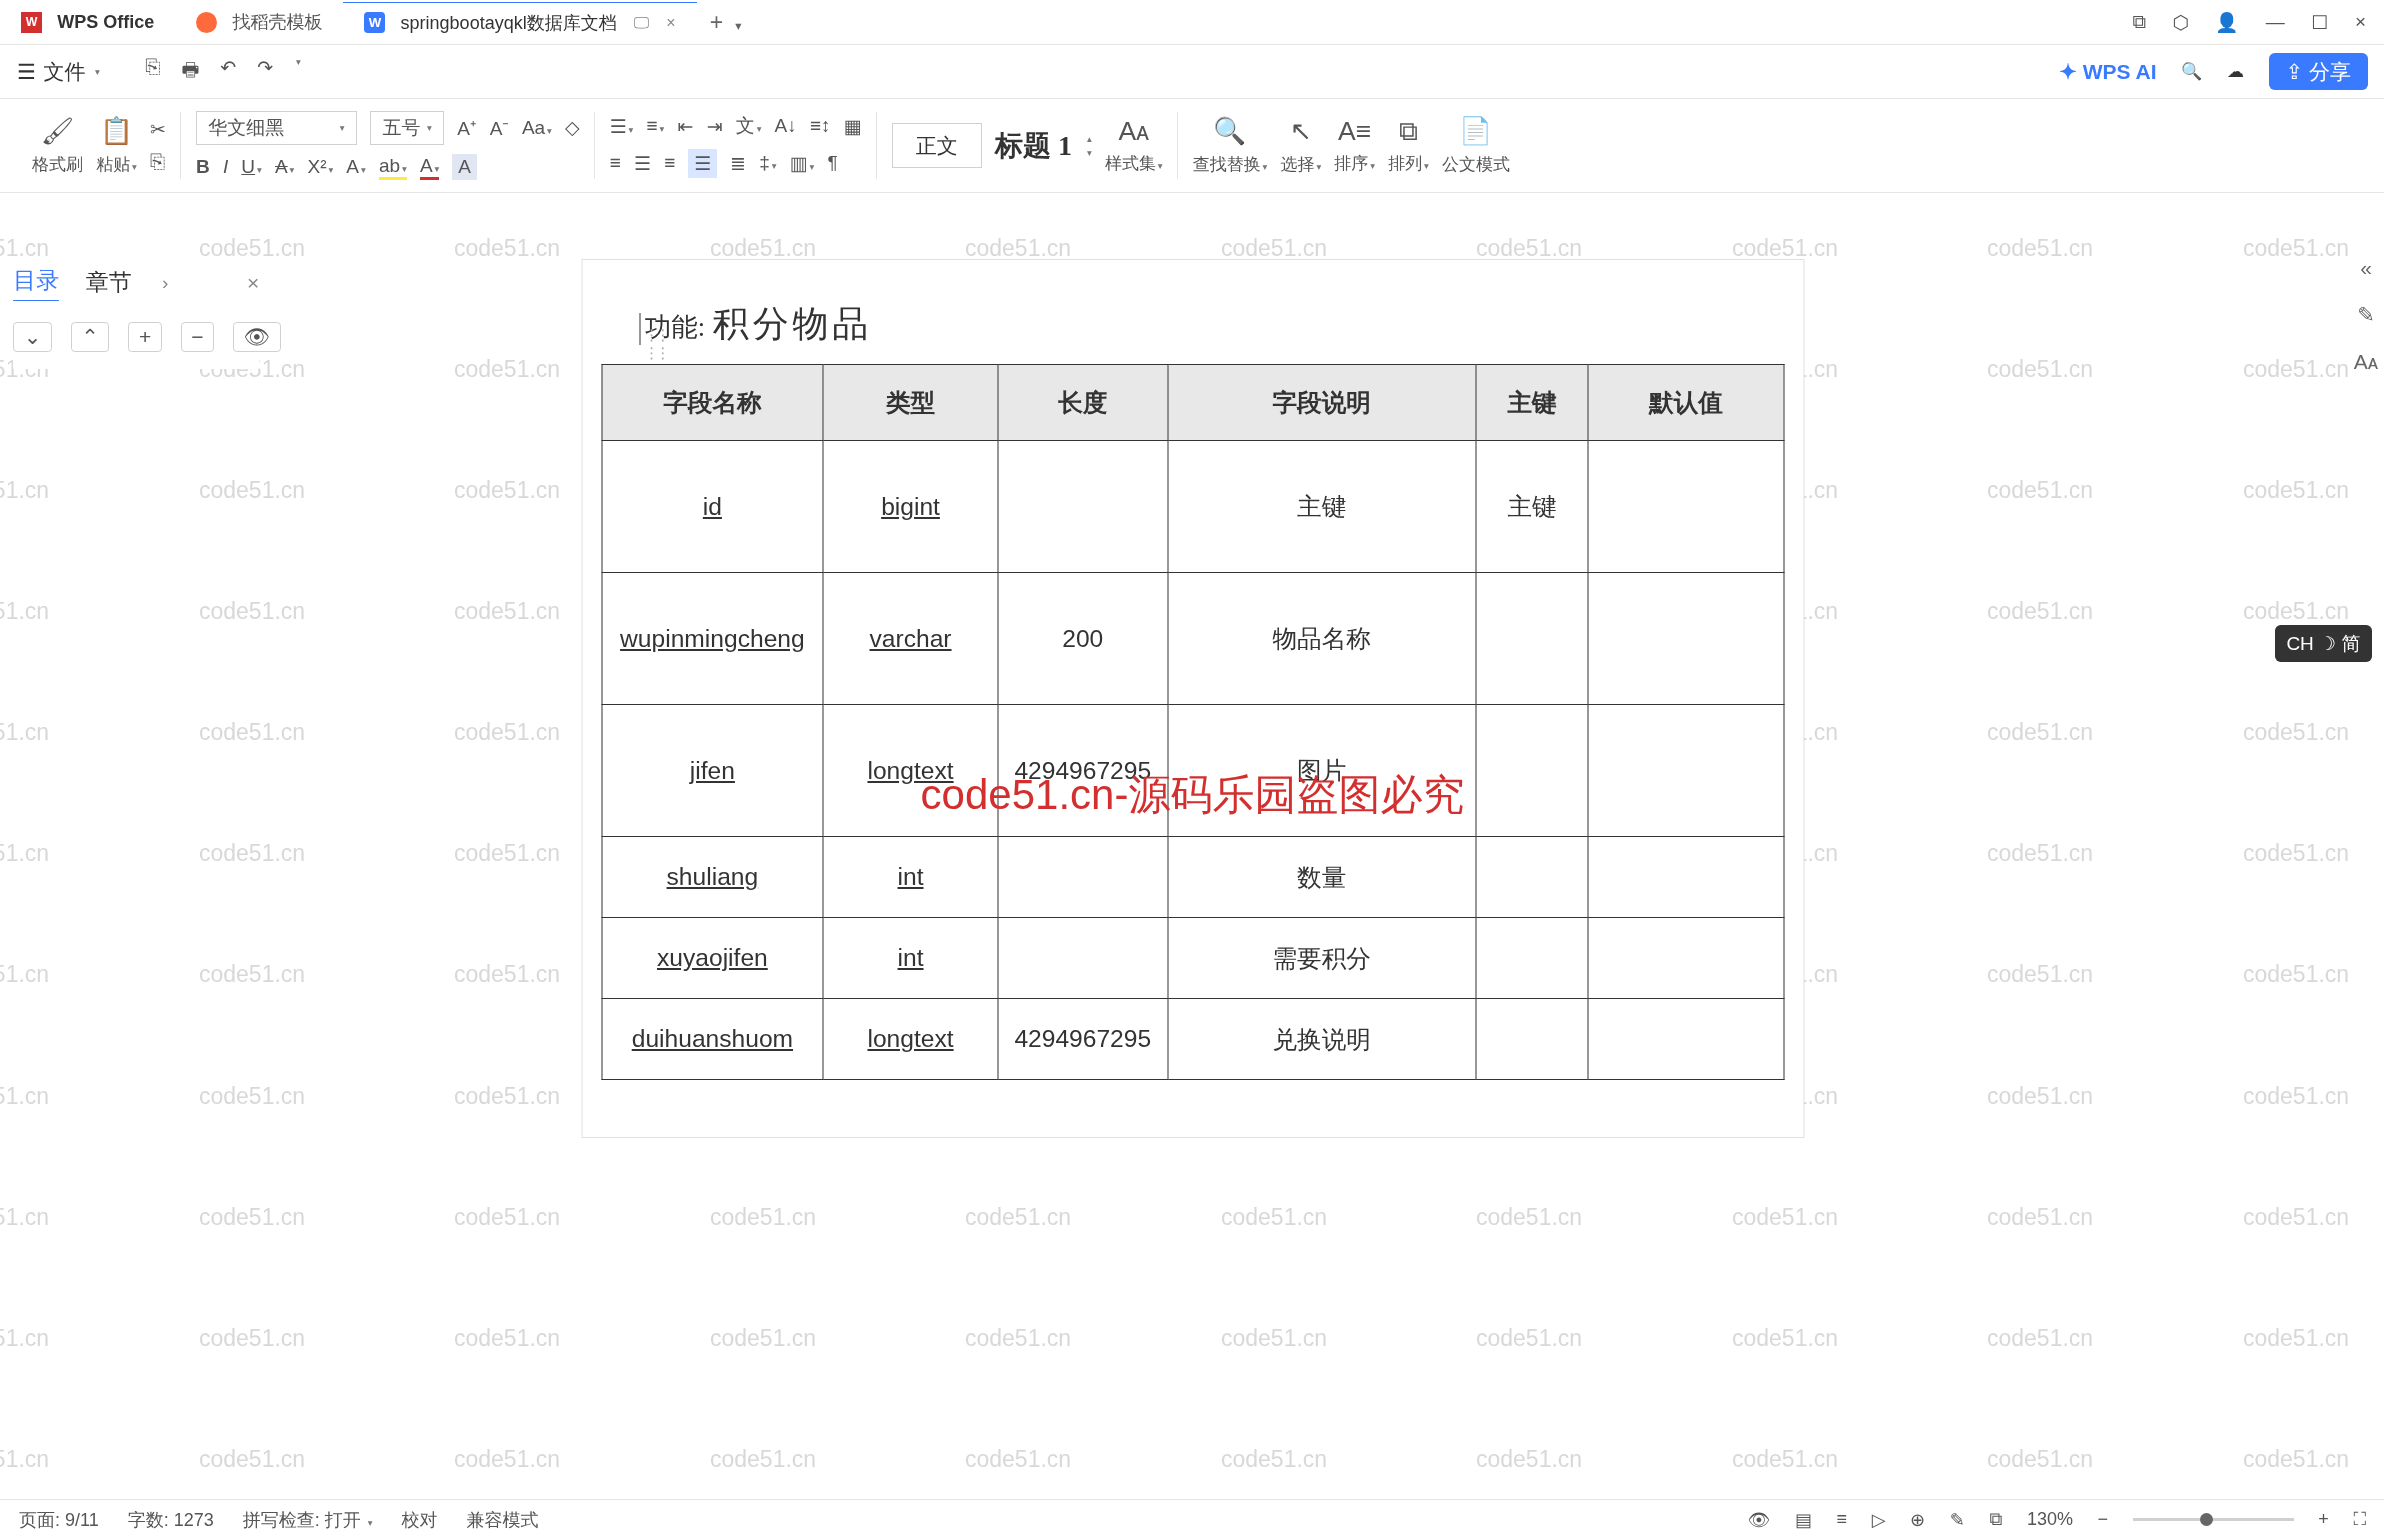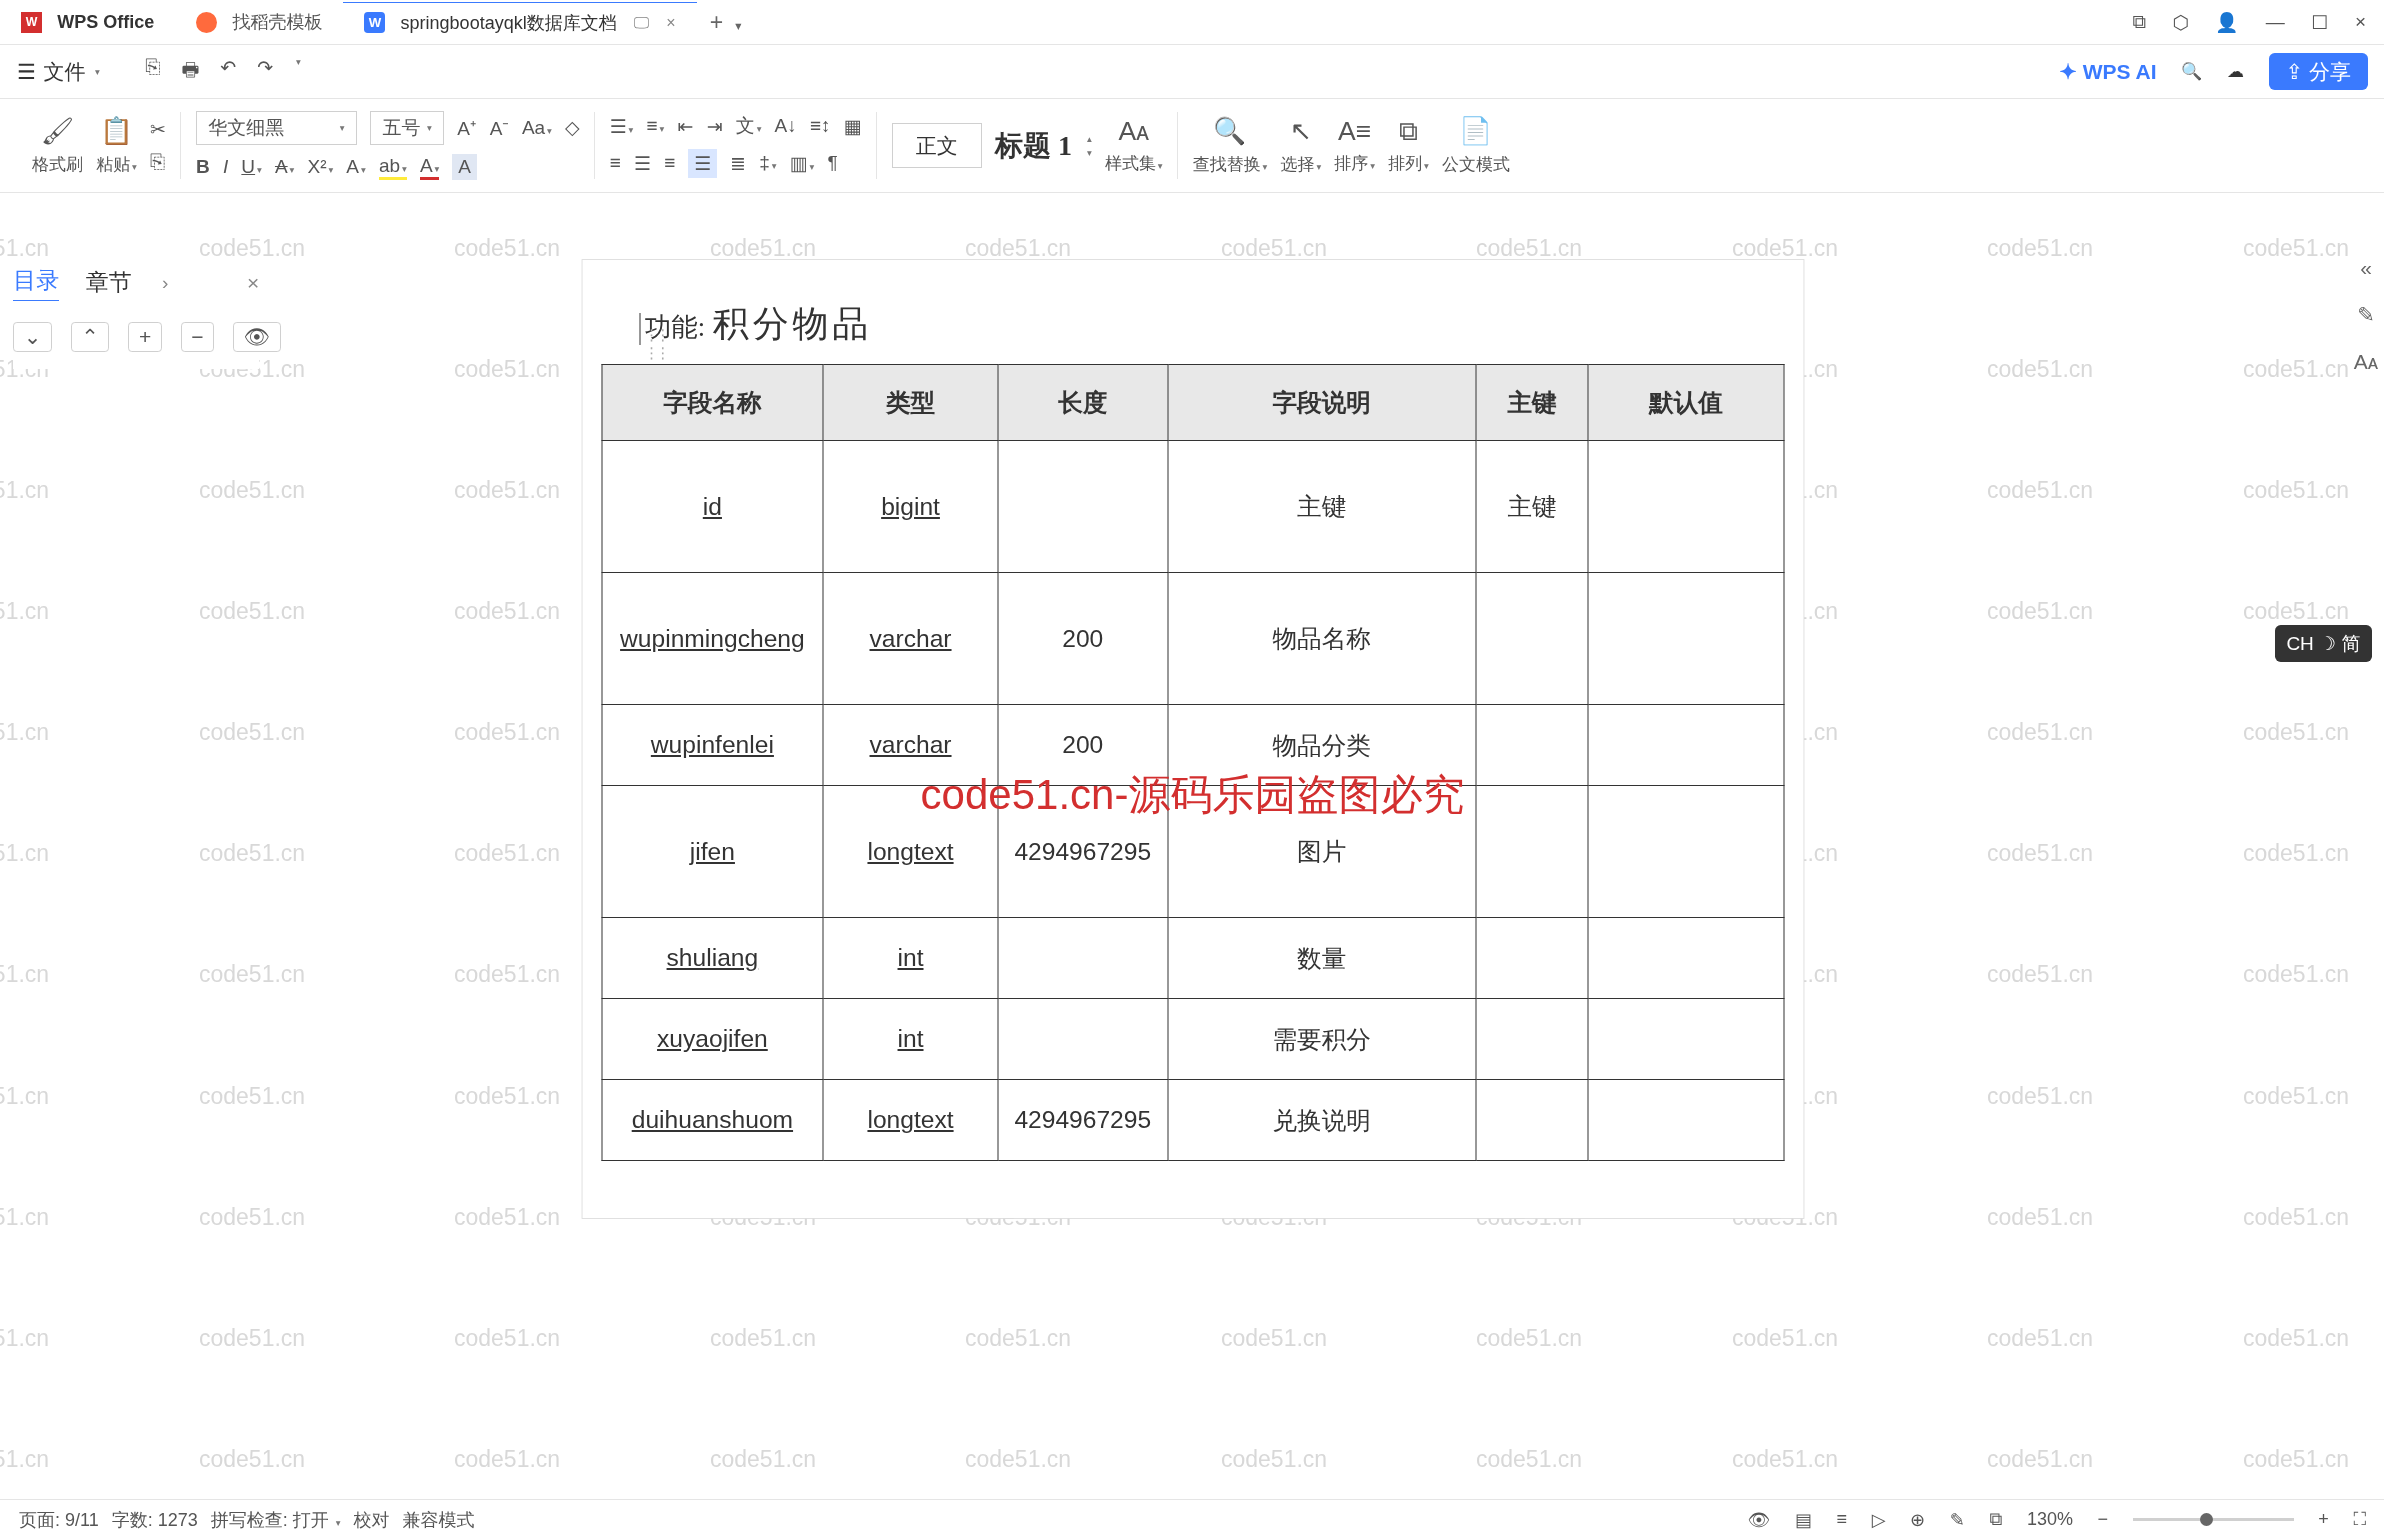--- a/index.html
+++ b/index.html
@@ -79,21 +79,21 @@
 .cursor-bar { display:inline-block; width:1.9px; height:32px; background:#333; vertical-align:middle; margin-right:3.8px;}
 
 table.db { width:calc(100% - 38px); margin:0 19px; border-collapse:collapse; font-family:"SimSun","Times New Roman",serif; font-size:24.6px;}
 table.db th, table.db td { border:0.9px solid #333; padding:21px 9.5px; text-align:center; vertical-align:middle;}
 table.db th { background:#e8e8e8; font-weight:600; height:66px;}
 table.db td { height:81px;}
 table.db td.u { text-decoration:underline;}
 .tall { height:132px !important;}
 
 
-.statusbar { position:absolute; left:0; right:0; bottom:0; height:40px; background:#fff; border-top:0.9px solid #e5e5e5; display:flex; align-items:center; padding:0 19px; gap:13px; font-size:18px; color:#555; z-index:20;}
+.statusbar { position:absolute; left:0; right:0; bottom:0; height:40px; background:#fff; border-top:0.9px solid #e5e5e5; display:flex; align-items:center; padding:0 19px; gap:29px; font-size:18px; color:#555; z-index:20;}
 .statusbar .sright { margin-left:auto; display:flex; align-items:center; gap:24.6px;}
 .zoom-track { width:161px; height:3.8px; background:#d0d0d0; position:relative;}
 .zoom-track .knob { position:absolute; top:-4.7px; left:42%; width:13.2px; height:13.2px; background:#666; border-radius:50%;}
 
 
 .grip { position:absolute; left:644px; top:326px; z-index:6; color:#aaa; font-size:15px; letter-spacing:-3.8px;}
 </style>
 </head>
 <body>
 
@@ -433,28 +433,20 @@
         </tr>
         <tr>
           <td class="u tall">wupinmingcheng</td>
           <td class="u tall">varchar</td>
           <td class="tall">200</td>
           <td class="tall">物品名称</td>
           <td class="tall"></td>
           <td class="tall"></td>
         </tr>
         <tr>
-          <td class="u">wupinfenlei</td>
-          <td class="u">varchar</td>
-          <td>200</td>
-          <td>物品分类</td>
-          <td></td>
-          <td></td>
-        </tr>
-        <tr>
           <td class="u tall">jifen</td>
           <td class="u tall">longtext</td>
           <td class="tall">4294967295</td>
           <td class="tall">图片</td>
           <td class="tall"></td>
           <td class="tall"></td>
         </tr>
         <tr>
           <td class="u">shuliang</td>
           <td class="u">int</td>

